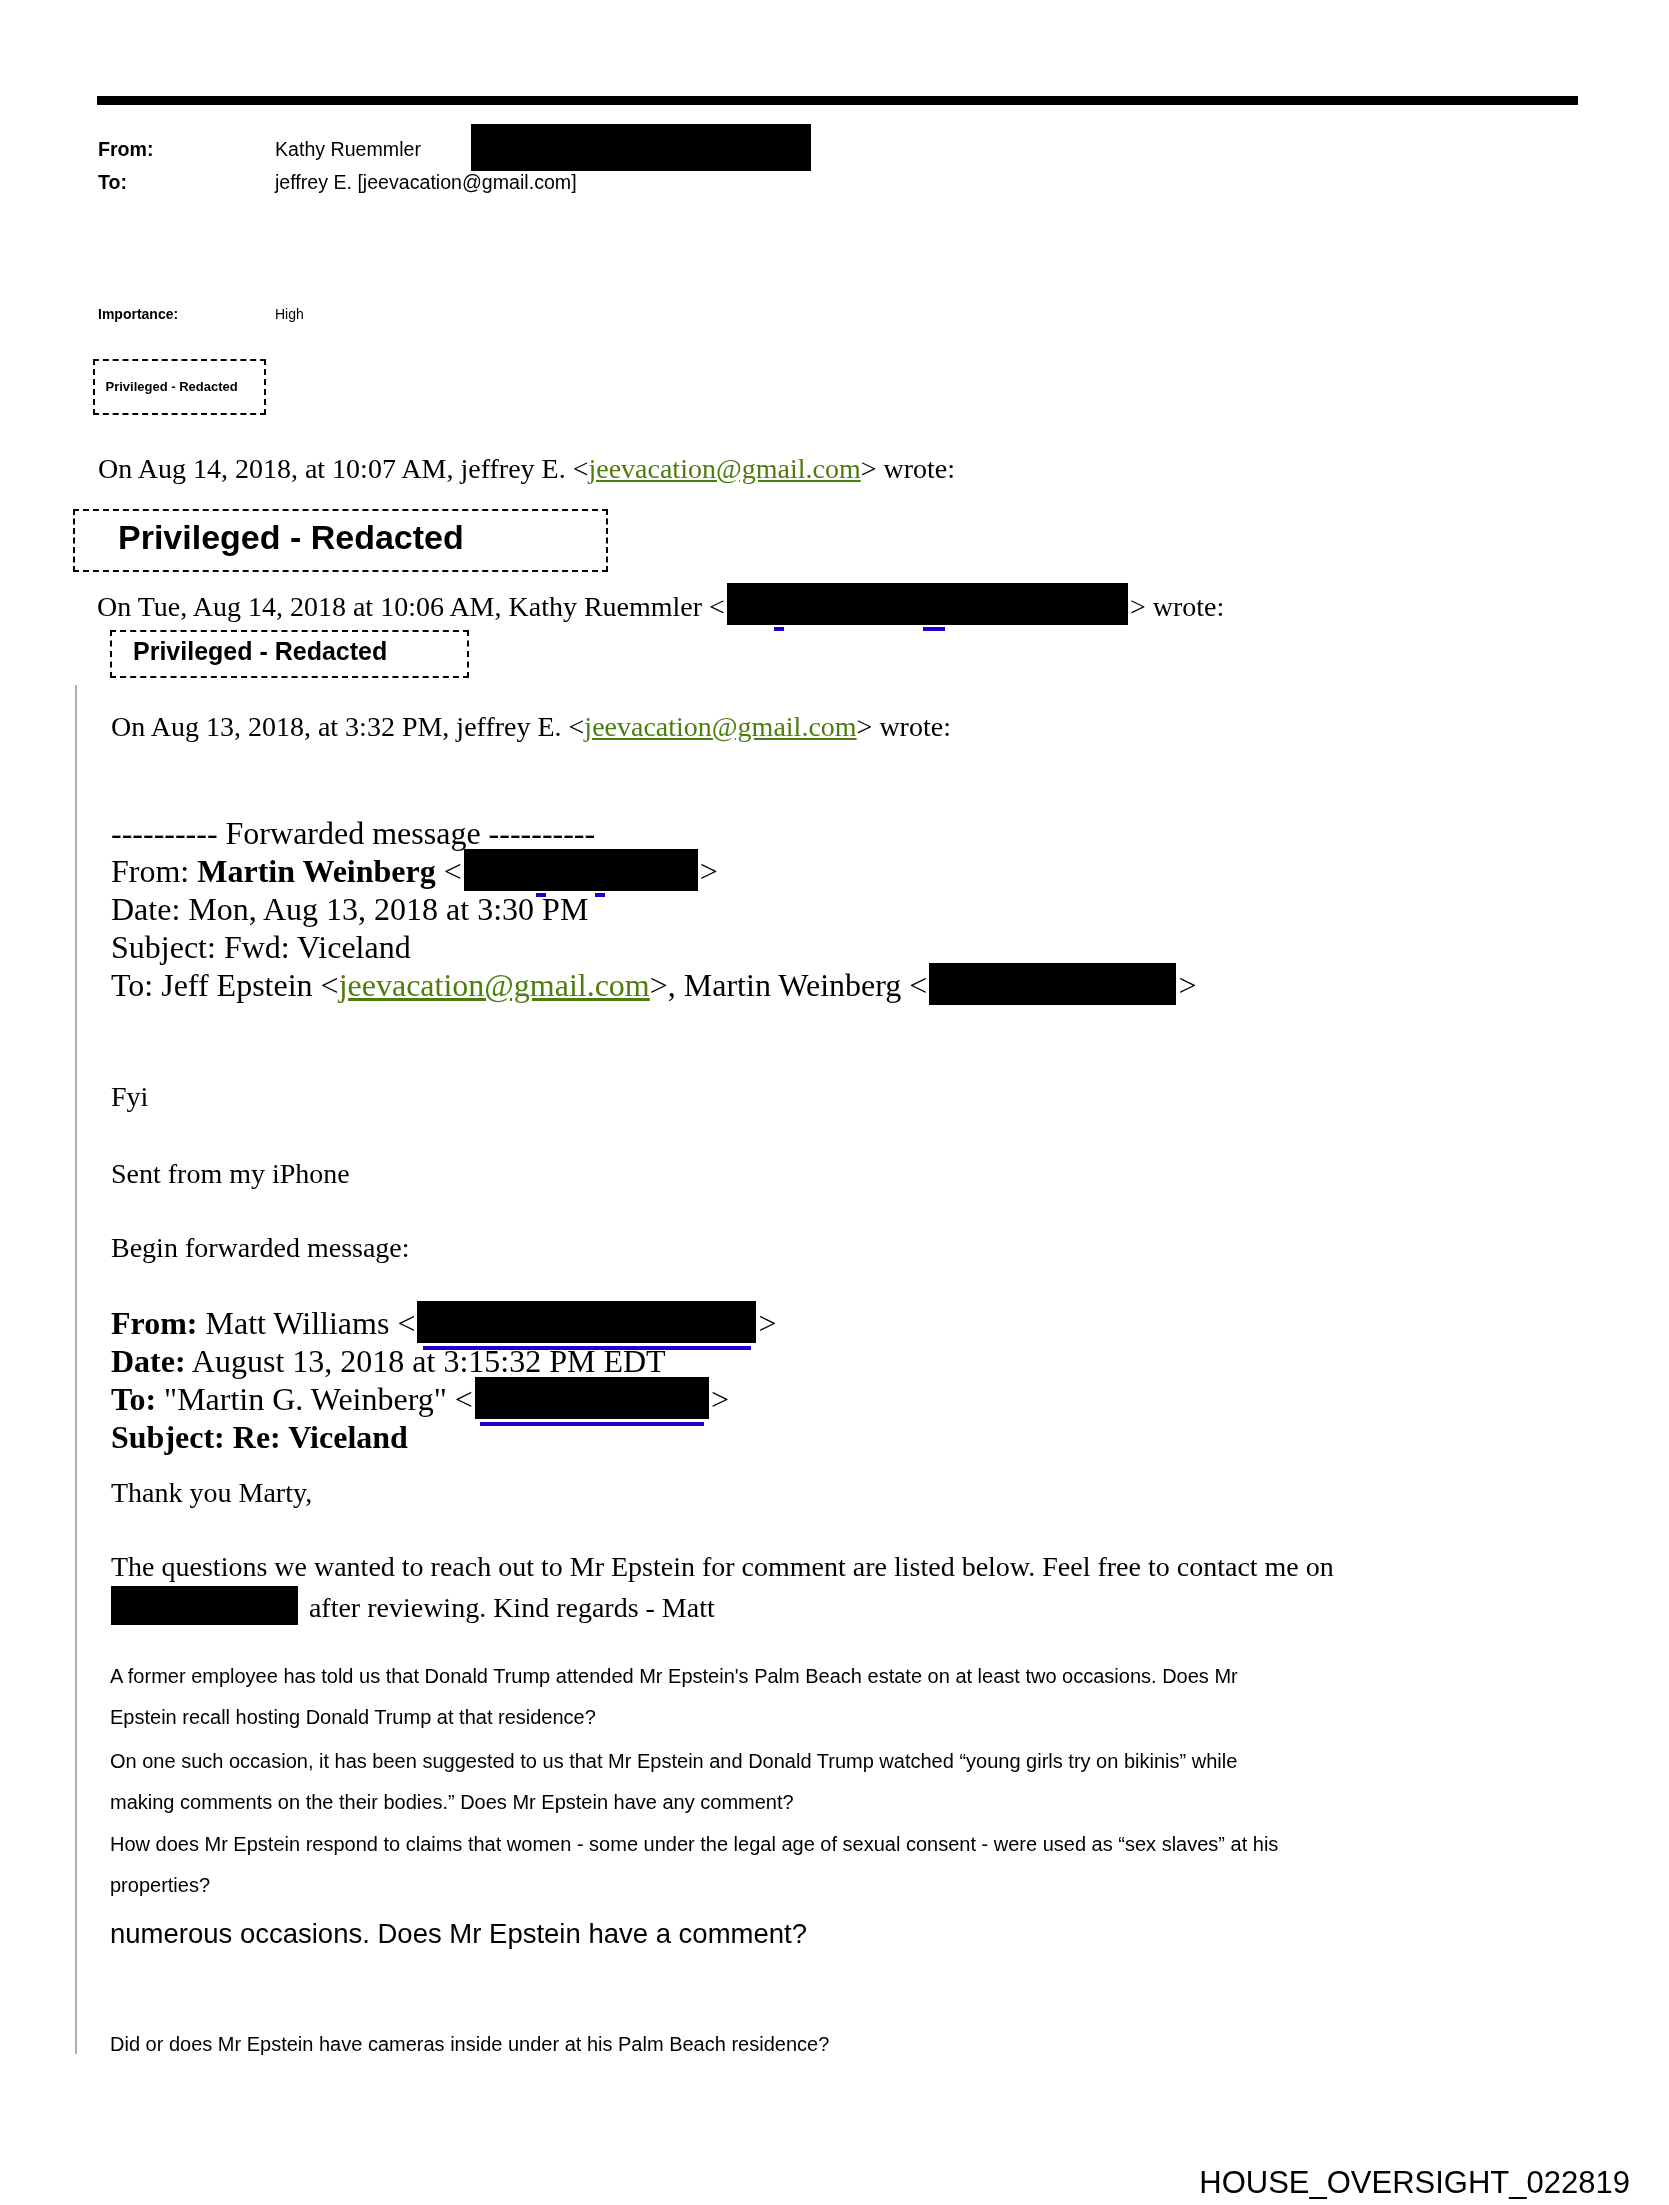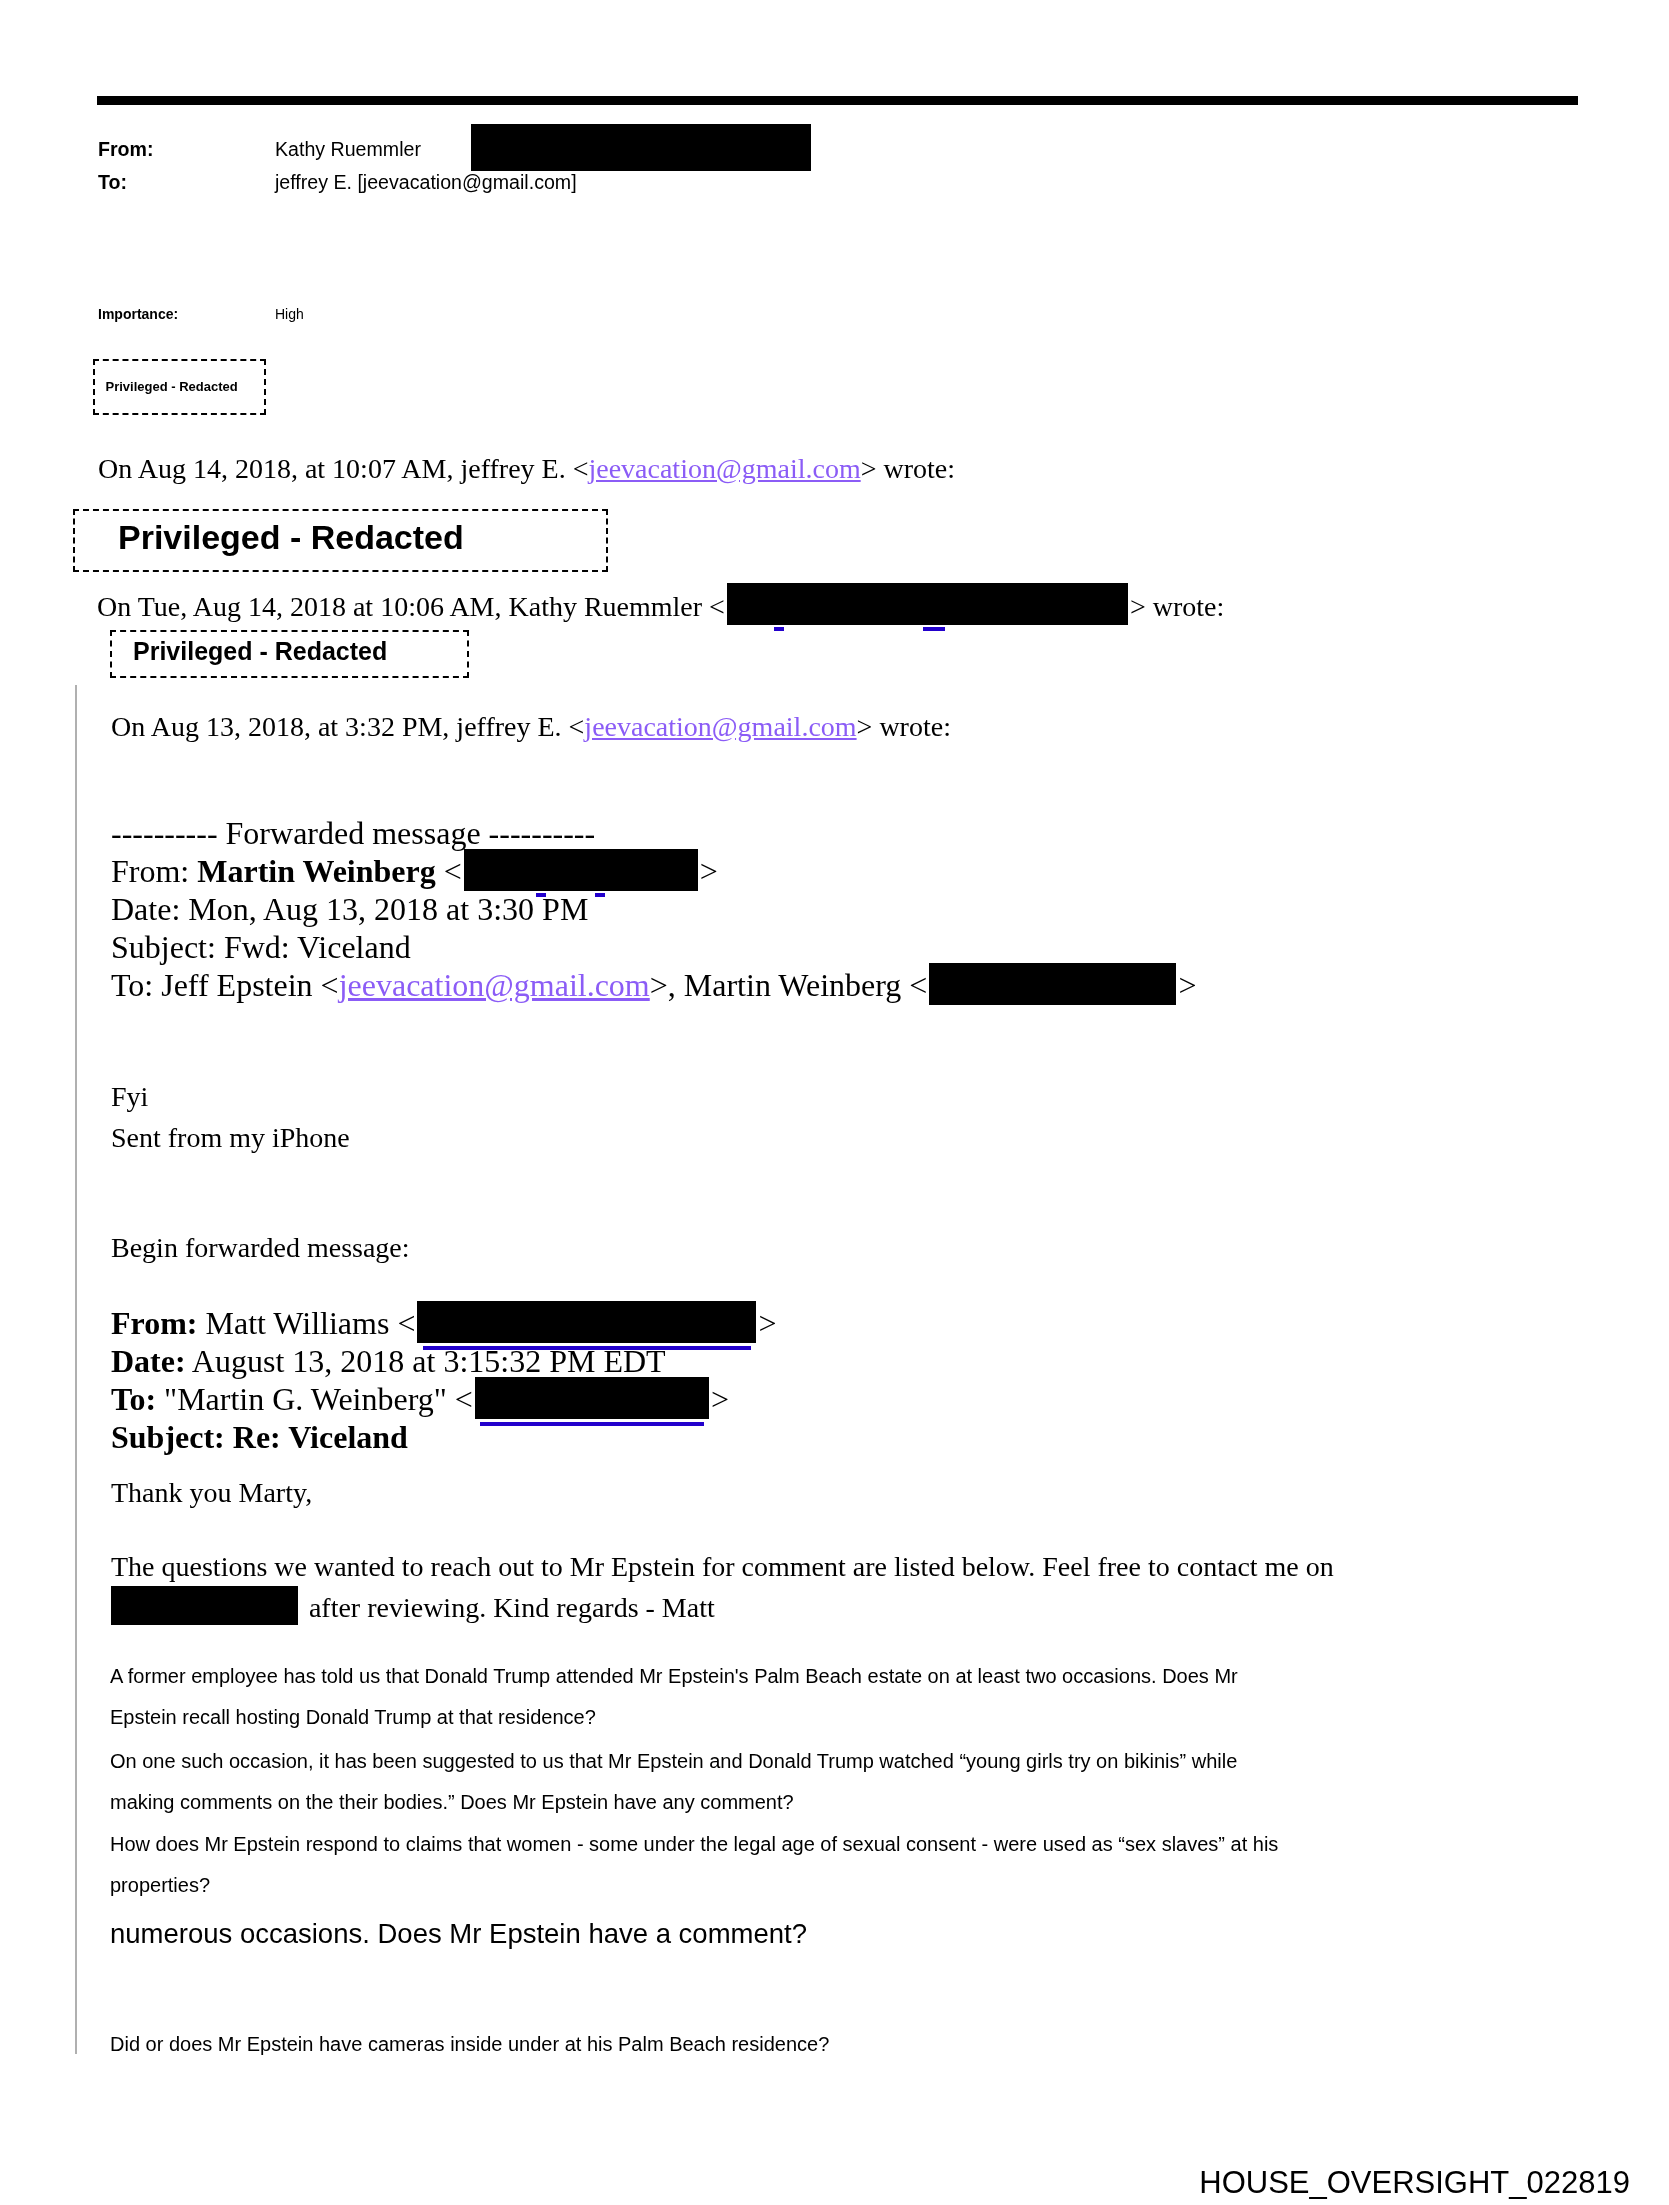--- a/index.html
+++ b/index.html
@@ -22,21 +22,21 @@
   .hdr-bar { left:471px; top:124px; width:340px; height:47px; background:#000; }
 
   
   .priv { border:2px dashed #000; font-family:"Liberation Sans", sans-serif; font-weight:bold; }
   .priv-small { left:93px; top:359px; width:173px; height:56px; border-width:2.6px; font-size:13px; padding:18.3px 0 0 10.5px; }
   .priv-large { left:73px; top:509px; width:535px; height:63px; font-size:34px; padding:6.5px 0 0 43px; }
   .priv-medium { left:110px; top:630px; width:359px; height:48px; font-size:25px; padding:5.2px 0 0 21px; }
 
   
   .line { font-size:28px; line-height:38px; white-space:nowrap; }
-  a.link { color:#8b5cf6; text-decoration:underline; }
+  a.link { color:#4d7c0f; text-decoration:underline; }
 
   
   .redact { display:inline-block; position:relative; background:#000; height:42px; margin:-3.9px 2px -9.2px; vertical-align:baseline; }
   .redact.u::after { content:""; position:absolute; left:5.2px; right:5.2px; bottom:-6.5px; height:3.3px; background:#2200cc; }
   .redact .d { position:absolute; bottom:-5.9px; height:3.9px; background:#2200cc; }
   .redact.block { height:39px; margin:-2.6px 3.9px -7.9px 0; }
 
   
   .quote-line { left:75px; top:685px; width:2px; height:1369px; background:#b0b0b0; }
 
@@ -104,21 +104,21 @@
     <span>From: </span><b>Martin Weinberg</b><span> &lt;</span><span class="redact" style="width:234px;"><span class="d" style="left:72px; width:10.5px;"></span><span class="d" style="left:131px; width:10.5px;"></span></span><span>&gt;</span>
   </div>
   <div>Date: Mon, Aug 13, 2018 at 3:30 PM</div>
   <div>Subject: Fwd: Viceland</div>
   <div>
     <span>To: Jeff Epstein &lt;</span><a class="link" href="#">jeevacation@gmail.com</a><span>&gt;, Martin Weinberg &lt;</span><span class="redact" style="width:247px;"></span><span>&gt;</span>
   </div>
 </div>
 
 <div class="abs line serif" style="left:111px; top:1078px;">Fyi</div>
-<div class="abs line serif" style="left:111px; top:1119px;">Sent from my iPhone</div>
+<div class="abs line serif" style="left:111px; top:1155px;">Sent from my iPhone</div>
 <div class="abs line serif" style="left:111px; top:1229px;">Begin forwarded message:</div>
 
 <div class="abs fwd-block serif" style="left:111px; top:1304px;">
   <div>
     <b>From:</b><span> Matt Williams &lt;</span><span class="redact u" style="width:339px;"></span><span>&gt;</span>
   </div>
   <div>
     <b>Date:</b><span> August 13, 2018 at 3:15:32 PM EDT</span>
   </div>
   <div>

